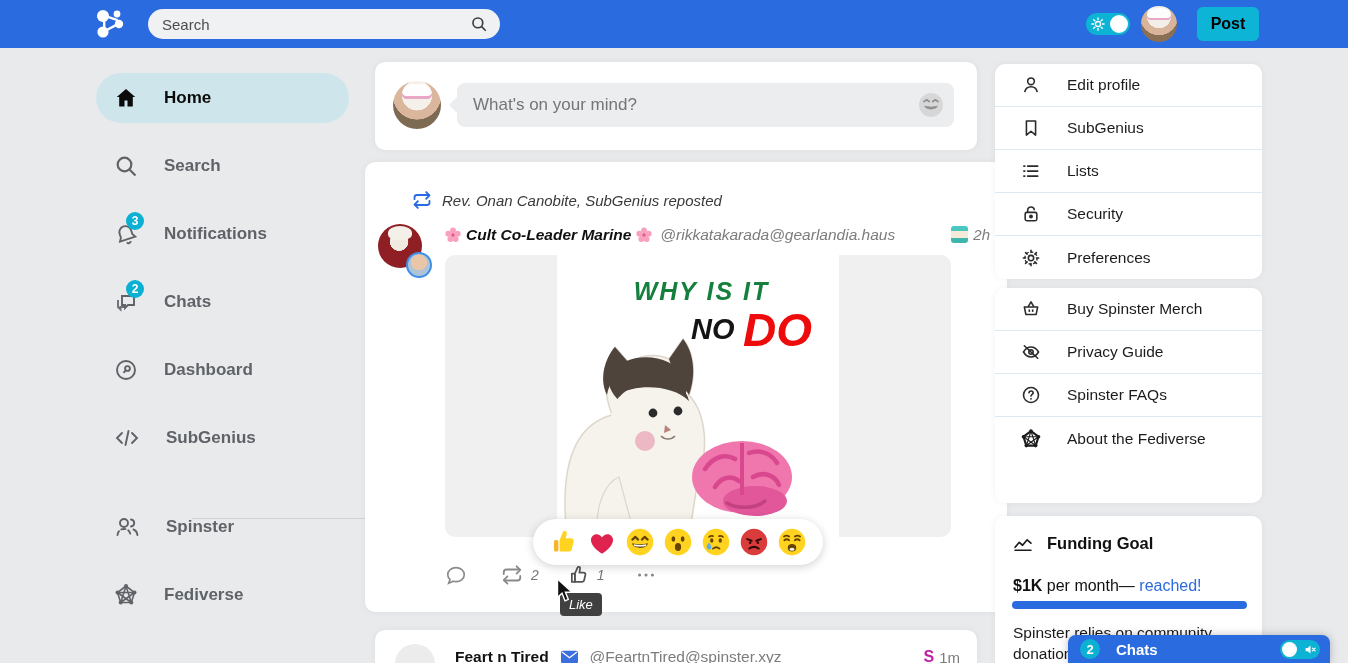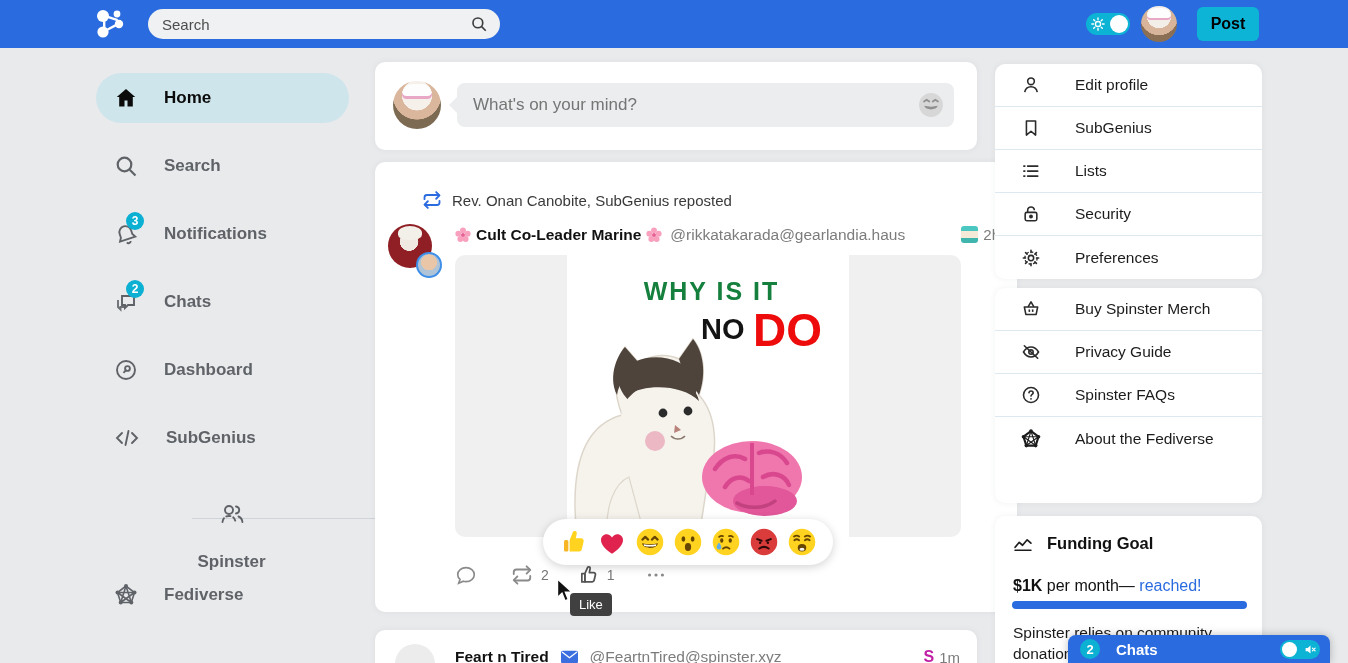--- a/index.html
+++ b/index.html
@@ -67,21 +67,21 @@
   .act { display:flex; align-items:center; gap:7px; cursor:pointer; font-size:14px; }
   .tooltip { position:absolute; left:195px; top:431px; background:#404040; color:#fff; font-size:13px; padding:4px 9px; border-radius:4px; z-index:6; }
 
   
   .next-avatar { position:absolute; left:20px; top:14px; width:40px; height:40px; border-radius:50%; background:#ececec; }
   .next-name-row { position:absolute; left:80px; top:18px; width:480px; display:flex; align-items:center; font-size:15.5px; white-space:nowrap; }
   .next-time { position:absolute; right:17px; top:18px; display:flex; align-items:center; gap:5px; font-size:15px; color:#7c7c7c; }
   .s-logo { color:#c01fa4; font-weight:bold; font-size:16px; }
 
   
-  .rmenu-row { height:43px; display:flex; align-items:center; gap:34px; padding-left:26px; border-bottom:1px solid #dde9f0; cursor:pointer; font-size:15.5px; color:#1c1c1c; }
+  .rmenu-row { height:43px; display:flex; align-items:center; gap:26px; padding-left:26px; border-bottom:1px solid #dde9f0; cursor:pointer; font-size:15.5px; color:#1c1c1c; }
   .rmenu-row:last-child { border-bottom:none; }
   .rmenu-row svg { flex:none; }
 
   
   .fund-title { position:absolute; left:18px; top:18px; display:flex; align-items:center; gap:14px; font-size:16.5px; font-weight:bold; color:#111; }
   .fund-line { position:absolute; left:18px; top:61px; font-size:16px; color:#111; }
   .fund-line b { font-weight:bold; }
   .fund-reached { color:#2a6bdf; cursor:pointer; }
   .fund-bar { position:absolute; left:17px; top:85px; width:235px; height:8px; border-radius:4px; background:#2a6bdf; }
   .fund-desc { position:absolute; left:18px; top:106px; width:230px; font-size:15.5px; color:#1a1a1a; line-height:21px; }
@@ -178,21 +178,21 @@
   </div>
   <div class="lnav-item" style="top:365px;">
     <svg width="26" height="24" viewBox="0 0 26 24" fill="none" stroke="#5f6368" stroke-width="1.9" stroke-linecap="round">
         <polyline points="8,7 3,12 8,17"></polyline>
         <polyline points="18,7 23,12 18,17"></polyline>
         <line x1="14.5" y1="5" x2="11.5" y2="19"></line>
       </svg>
     <span>SubGenius</span>
   </div>
   <div class="lnav-div" style="top:470px;"></div>
-  <div class="lnav-item" style="top:454px;flex-direction:column;">
+  <div class="lnav-item" style="top:454px;">
     <svg width="26" height="24" viewBox="0 0 26 24" fill="none" stroke="#5f6368" stroke-width="1.9" stroke-linecap="round">
         <circle cx="10" cy="8" r="4"></circle>
         <path d="M3.5 20c.5-4 3-6 6.5-6s6 2 6.5 6" stroke-dasharray="4 3"></path>
         <path d="M17 4.5c2 .3 3.2 1.7 3.2 3.5S19 11.2 17 11.5"></path>
         <path d="M19.5 14.5c2.4.8 3.6 2.8 3.9 5.5"></path>
       </svg>
     <span>Spinster</span>
   </div>
   <div class="lnav-item" style="top:522px;">
     <svg width="24" height="24" viewBox="0 0 24 24" fill="none" stroke="#5f6368" stroke-width="1.6">
@@ -215,21 +215,21 @@
   <div class="compose-input">
     <input placeholder="What's on your mind?" style="">
     <svg class="compose-emoji" viewBox="0 0 24 24">
       <circle cx="12" cy="12" r="11" fill="#d7d7d7"></circle>
       <path d="M5.6 8.8 8 7.2l2.4 1.6M13.6 8.8 16 7.2l2.4 1.6" stroke="#8f8f8f" stroke-width="1.6" fill="none" stroke-linecap="round"></path>
       <path d="M5.8 12.8c1 4.4 11.4 4.4 12.4 0-4 1-8.4 1-12.4 0z" fill="#8f8f8f"></path>
     </svg>
   </div>
 </div>
 
-<div class="card" style="left:375px; top:162px; width:642px; height:450px;">
+<div class="card" style="left:365px; top:162px; width:642px; height:450px;font-style:italic;">
   <div class="repost-line">
     <svg width="20" height="20" viewBox="0 0 24 24" fill="none" stroke="#2a6bdf" stroke-width="2.2" stroke-linecap="round" stroke-linejoin="round">
         <path d="M17 2.5 21 6.5l-4 4"></path>
         <path d="M3 11V9a3 3 0 0 1 3-3h14"></path>
         <path d="M7 21.5 3 17.5l4-4"></path>
         <path d="M21 13v2a3 3 0 0 1-3 3H4"></path>
       </svg>
     <span>Rev. Onan Canobite, SubGenius reposted</span>
   </div>
 

